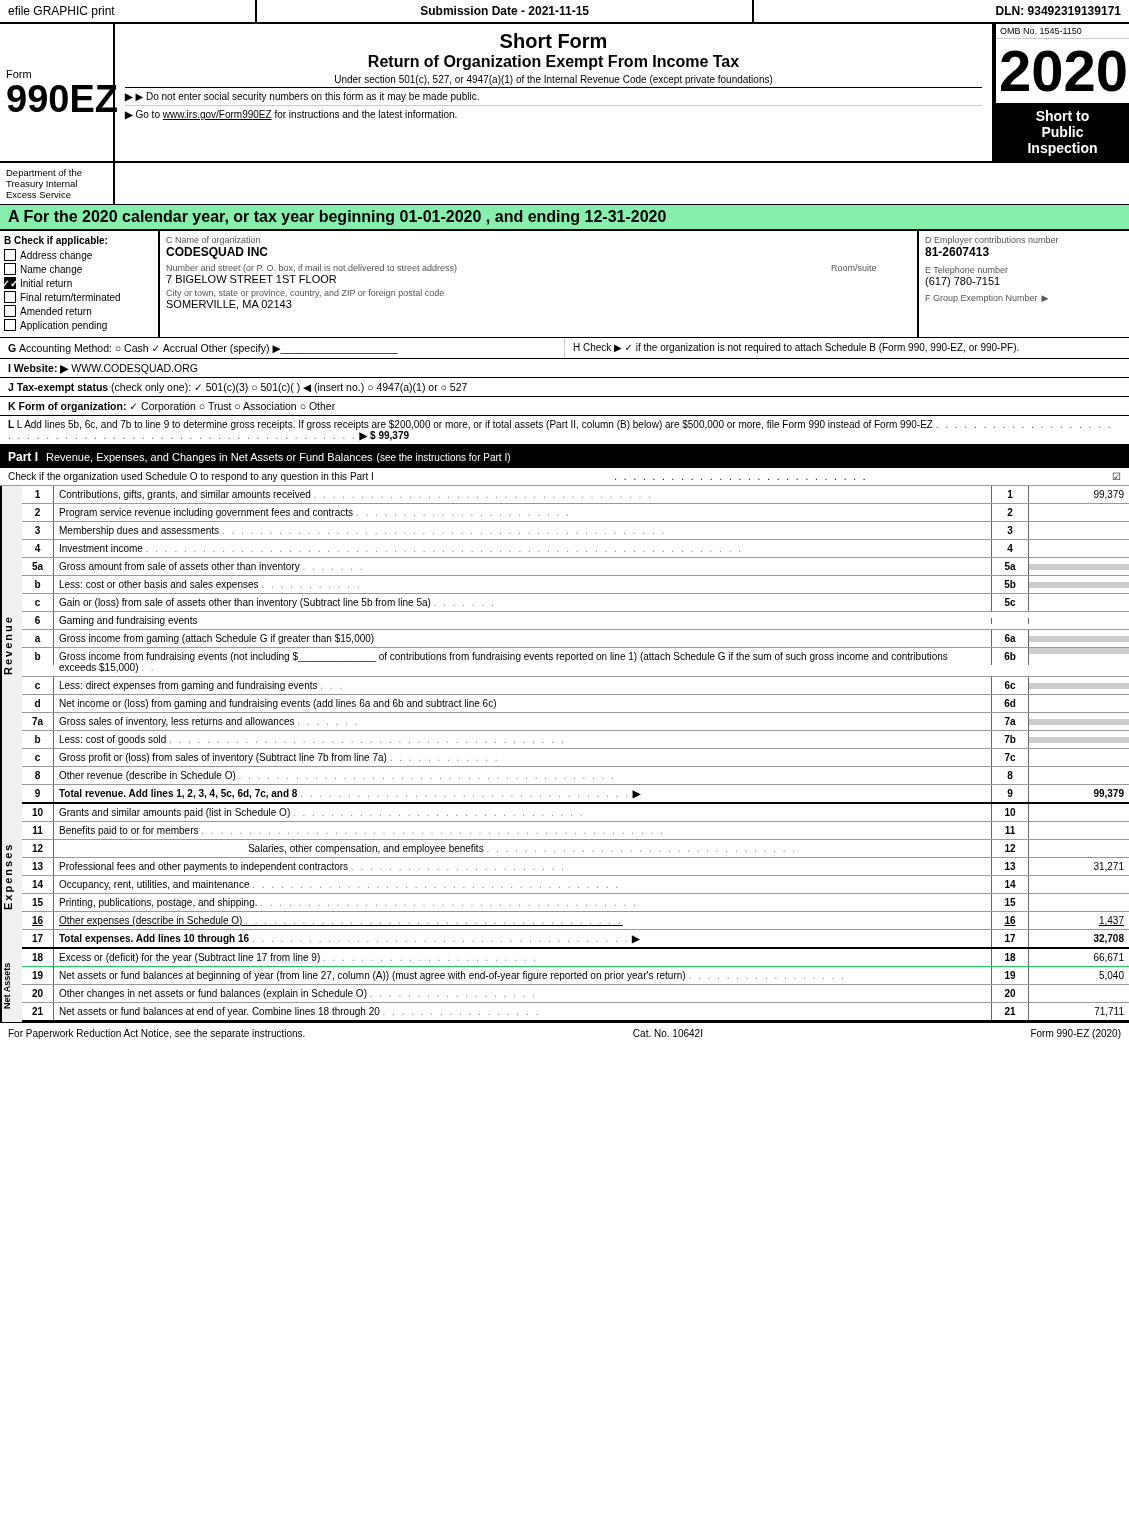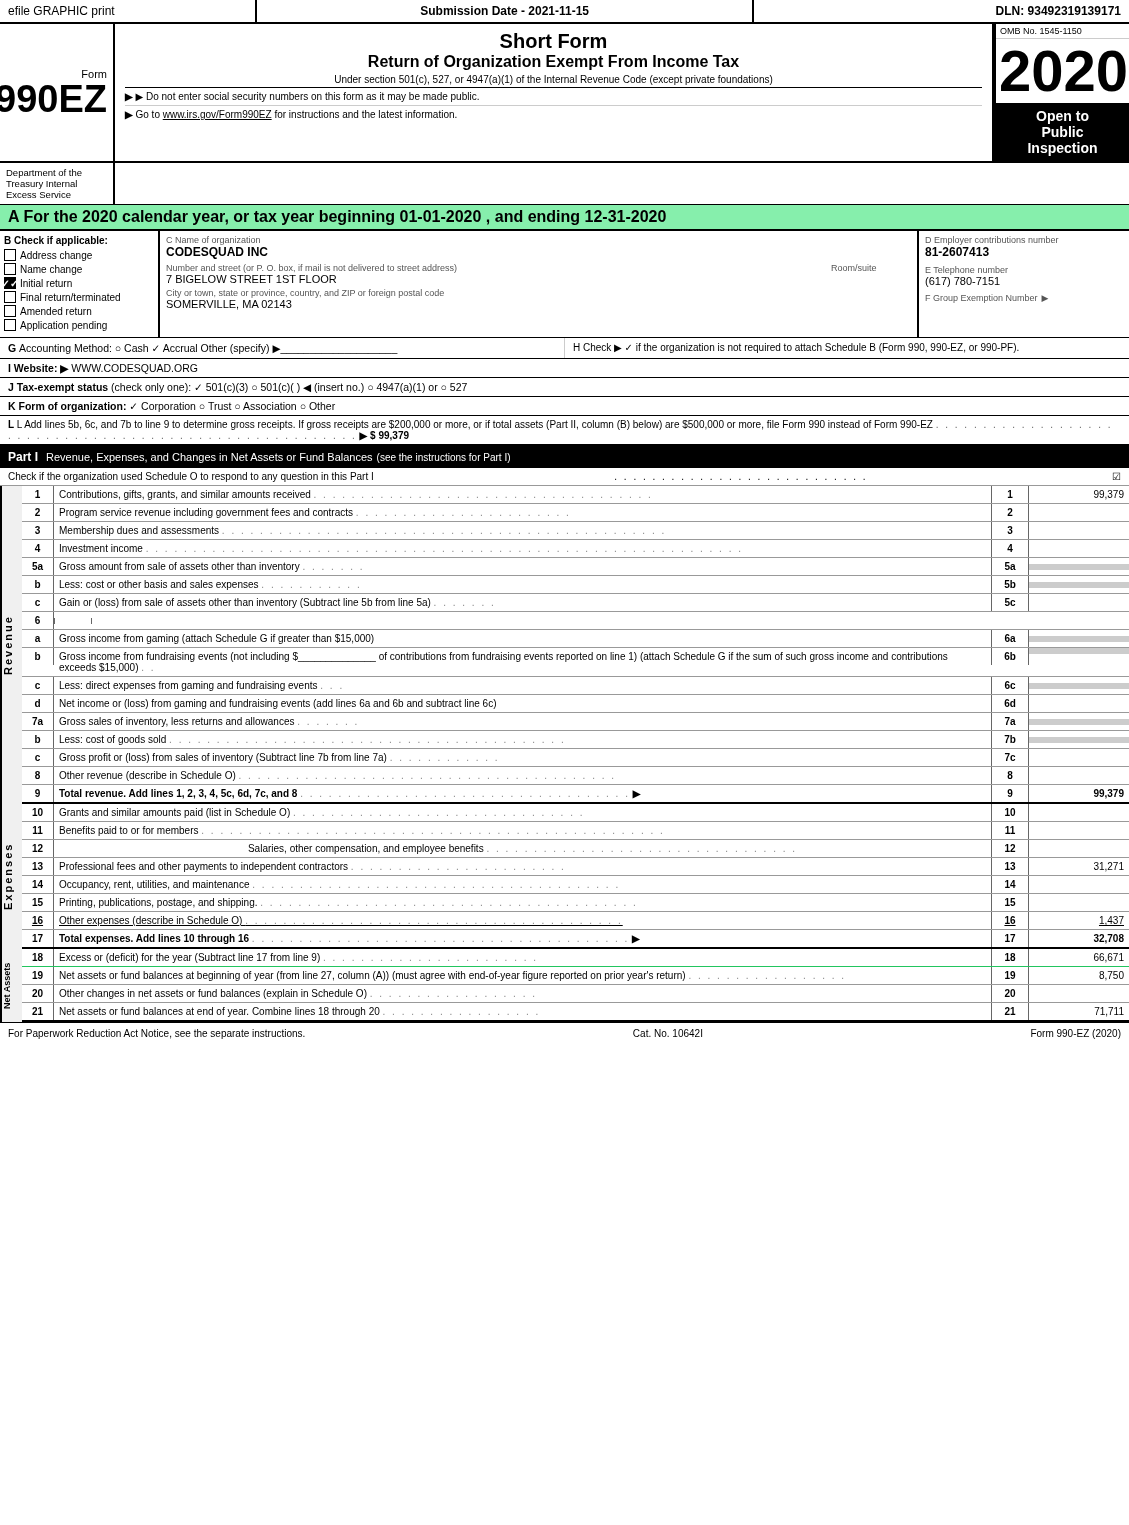--- a/index.html
+++ b/index.html
@@ -74,21 +74,21 @@
     <div class="top-bar-mid">
       <span>Submission Date - 2021-11-15</span>
     </div>
     <div class="top-bar-right">
       <span>DLN: 93492319139171</span>
     </div>
   </div>
 
   <div style="display:flex; border-bottom: 2px solid #000;">
 
-    <div style="width:115px; border-right:2px solid #000; padding:8px 6px; display:flex; flex-direction:column; align-items:flex-end; justify-content:center;">
+    <div style="width:115px; border-right:2px solid #000; padding:8px 6px; display:flex; flex-direction:column; align-items:flex-start; justify-content:center;">
       <div style="font-size:11px;">Form</div>
       <div style="font-size:38px; font-weight:bold; line-height:1;">990EZ</div>
     </div>
 
     <div style="flex:1; padding:6px 10px; text-align:center; border-right:2px solid #000;">
       <div style="font-size:20px; font-weight:bold;">Short Form</div>
       <div style="font-size:16px; font-weight:bold;">Return of Organization Exempt From Income Tax</div>
       <div style="font-size:10px; margin-top:3px;">Under section 501(c), 527, or 4947(a)(1) of the Internal Revenue Code (except private foundations)</div>
       <div style="display:flex; flex-direction:column; margin-top:2px; border-top:1px solid #000;">
         <div style="padding:3px 0; font-size:10px; border-bottom:1px solid #ccc; text-align:left;">
@@ -97,21 +97,21 @@
         <div style="padding:3px 0; font-size:10px; text-align:left;">
           <span style="font-weight:bold;">▶</span> Go to <span style="text-decoration:underline;">www.irs.gov/Form990EZ</span> for instructions and the latest information.
         </div>
       </div>
     </div>
 
     <div style="width:135px; border-left:2px solid #000; display:flex; flex-direction:column;">
       <div style="font-size:9px; padding:2px 4px; border-bottom:1px solid #ccc;">OMB No. 1545-1150</div>
       <div style="font-size:58px; font-weight:bold; text-align:center; line-height:1; padding:3px;">2020</div>
       <div style="background:#000; color:#fff; text-align:center; padding:5px 4px; font-size:14px; font-weight:bold; flex:1; display:flex; flex-direction:column; align-items:center; justify-content:center;">
-        <div>Open to</div>
+        <div>Short to</div>
         <div>Public</div>
         <div>Inspection</div>
       </div>
     </div>
   </div>
 
   <div style="display:flex; border-bottom:1px solid #000;">
     <div style="width:115px; border-right:2px solid #000; padding:4px 6px; font-size:9.5px;">Department of the Treasury Internal Excess Service</div>
     <div style="flex:1;"></div>
   </div>
@@ -276,20 +276,21 @@
 
       <div style="display:flex; border-bottom:1px solid #999; align-items:center;">
         <div style="width:32px; border-right:1px solid #666; padding:3px 4px; font-size:10px; font-weight:bold; text-align:center;">c</div>
         <div style="flex:1; padding:3px 5px; font-size:10px;">Gain or (loss) from sale of assets other than inventory (Subtract line 5b from line 5a) <span style="letter-spacing:2px; color:#888;">. . . . . . .</span></div>
         <div style="width:38px; border-left:1px solid #666; border-right:1px solid #666; padding:3px 4px; font-size:10px; font-weight:bold; text-align:center;">5c</div>
         <div style="width:100px; padding:3px 5px; font-size:10px; text-align:right;"></div>
       </div>
 
       <div style="display:flex; border-bottom:1px solid #999; align-items:center;">
         <div style="width:32px; border-right:1px solid #666; padding:3px 4px; font-size:10px; font-weight:bold; text-align:center;">6</div>
+        <div style="flex:1; padding:3px 5px; font-size:10px;">Gaming and fundraising events</div>
         <div style="width:38px; border-left:1px solid #666; border-right:1px solid #666; padding:3px 4px; font-size:10px; text-align:center;"></div>
         <div style="width:100px; padding:3px 5px; font-size:10px; text-align:right;"></div>
       </div>
 
       <div style="display:flex; border-bottom:1px solid #999; align-items:center;">
         <div style="width:32px; border-right:1px solid #666; padding:3px 4px; font-size:10px; font-weight:bold; text-align:center;">a</div>
         <div style="flex:1; padding:3px 5px; font-size:10px;">Gross income from gaming (attach Schedule G if greater than $15,000)</div>
         <div style="width:38px; border-left:1px solid #666; border-right:1px solid #666; padding:3px 4px; font-size:10px; font-weight:bold; text-align:center;">6a</div>
         <div style="width:100px; padding:3px 5px; font-size:10px; text-align:right; background:#ccc;"></div>
       </div>
@@ -424,21 +425,21 @@
         <div style="width:32px; border-right:1px solid #666; padding:3px 4px; font-size:10px; font-weight:bold; text-align:center;">18</div>
         <div style="flex:1; padding:3px 5px; font-size:10px;">Excess or (deficit) for the year (Subtract line 17 from line 9) <span style="letter-spacing:2px; color:#888;">. . . . . . . . . . . . . . . . . . . . . . .</span></div>
         <div style="width:38px; border-left:1px solid #666; border-right:1px solid #666; padding:3px 4px; font-size:10px; font-weight:bold; text-align:center;">18</div>
         <div style="width:100px; padding:3px 5px; font-size:10px; text-align:right;">66,671</div>
       </div>
 
       <div style="display:flex; border-bottom:1px solid #999; align-items:flex-start;">
         <div style="width:32px; border-right:1px solid #666; padding:3px 4px; font-size:10px; font-weight:bold; text-align:center;">19</div>
         <div style="flex:1; padding:3px 5px; font-size:10px;">Net assets or fund balances at beginning of year (from line 27, column (A)) (must agree with end-of-year figure reported on prior year's return) <span style="letter-spacing:2px; color:#888;">. . . . . . . . . . . . . . . . .</span></div>
         <div style="width:38px; border-left:1px solid #666; border-right:1px solid #666; padding:3px 4px; font-size:10px; font-weight:bold; text-align:center;">19</div>
-        <div style="width:100px; padding:3px 5px; font-size:10px; text-align:right;">8,750</div>
+        <div style="width:100px; padding:3px 5px; font-size:10px; text-align:right;">5,040</div>
       </div>
 
       <div style="display:flex; border-bottom:1px solid #999; align-items:center;">
         <div style="width:32px; border-right:1px solid #666; padding:3px 4px; font-size:10px; font-weight:bold; text-align:center;">20</div>
         <div style="flex:1; padding:3px 5px; font-size:10px;">Other changes in net assets or fund balances (explain in Schedule O) <span style="letter-spacing:2px; color:#888;">. . . . . . . . . . . . . . . . . .</span></div>
         <div style="width:38px; border-left:1px solid #666; border-right:1px solid #666; padding:3px 4px; font-size:10px; font-weight:bold; text-align:center;">20</div>
         <div style="width:100px; padding:3px 5px; font-size:10px; text-align:right;"></div>
       </div>
 
       <div style="display:flex; border-bottom:2px solid #000; align-items:center;">

